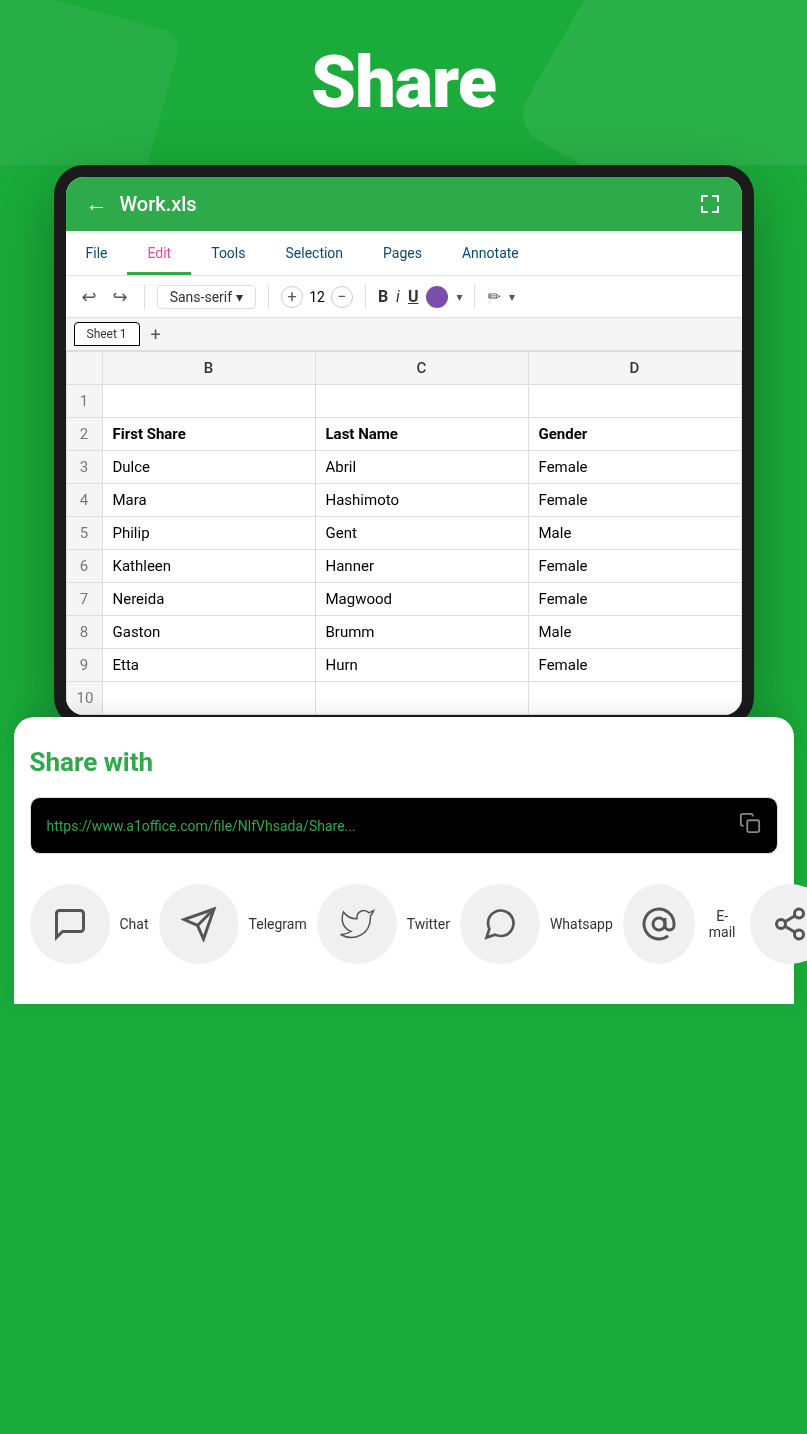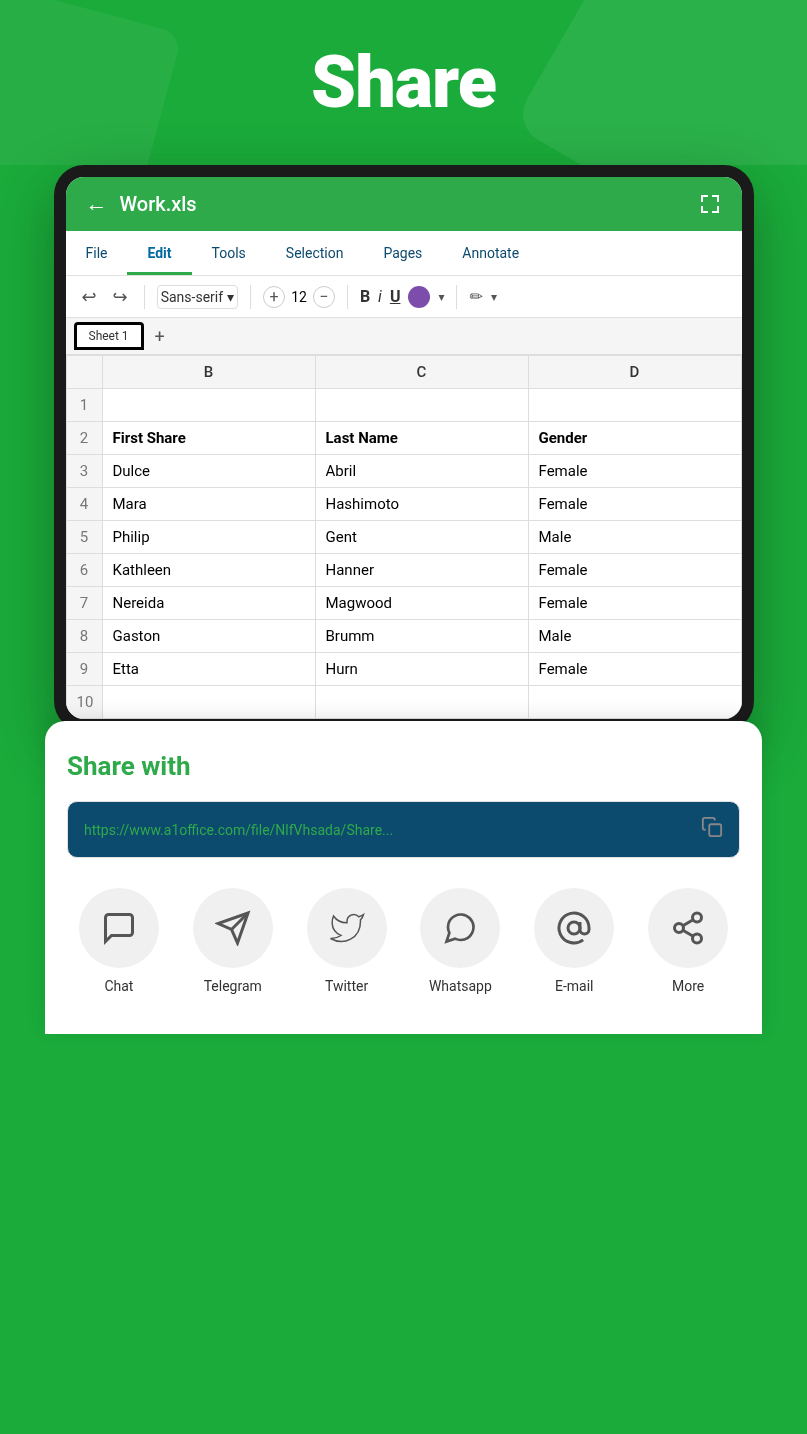--- a/index.html
+++ b/index.html
@@ -112,22 +112,22 @@
       border-bottom: 1px solid #e0e0e0;
     }
     .menu-tab {
       padding: 14px 20px;
       font-size: 14px;
       color: #0c4a6e;
       cursor: pointer;
       position: relative;
     }
     .menu-tab.active {
-      color: #0369a1;
-      font-weight: 700;
+      color: #ec4899;
+      font-weight: 400;
     }
     .menu-tab.active::after {
       content: '';
       position: absolute;
       bottom: 0;
       left: 0;
       right: 0;
       height: 3px;
       background: #2eaa4a;
     }
@@ -154,21 +154,21 @@
       margin: 0 4px;
     }
     .font-selector {
       display: flex;
       align-items: center;
       gap: 4px;
       font-size: 14px;
       color: #333;
       border: 1px solid #ddd;
       border-radius: 4px;
-      padding: 3px 3px;
+      padding: 3px 12px;
     }
     .font-size-ctrl {
       display: flex;
       align-items: center;
       gap: 6px;
       font-size: 14px;
     }
     .font-size-btn {
       width: 22px;
       height: 22px;
@@ -215,21 +215,21 @@
     .sheet-tabs {
       display: flex;
       align-items: center;
       background: #f5f5f5;
       border-bottom: 1px solid #ddd;
       padding: 4px 8px;
       gap: 4px;
     }
     .sheet-tab {
       background: #fff;
-      border: 3px solid #000000;
+      border: 1px solid #000000;
       border-radius: 4px 4px 0 0;
       padding: 4px 12px;
       font-size: 12px;
       color: #333;
     }
     .sheet-add {
       width: 24px;
       height: 24px;
       display: flex;
       align-items: center;
@@ -271,22 +271,22 @@
     }
     .data-header {
       font-weight: bold;
       font-size: 16px;
     }
 
     
     .share-panel {
       background: #fff;
       border-radius: 20px 20px 0 0;
-      padding: 30px 22px 40px;
-      width: 717px;
+      padding: 30px 16px 40px;
+      width: 780px;
       margin-top: -10px;
       box-shadow: 0 -4px 20px rgba(0,0,0,0.1);
       position: relative;
       z-index: 10;
     }
 
     .share-with-title {
       font-size: 26px;
       font-weight: 700;
       color: #2eaa4a;
@@ -294,21 +294,21 @@
     }
 
     .share-url-box {
       display: flex;
       align-items: center;
       justify-content: space-between;
       border: 1px solid #e0e0e0;
       border-radius: 10px;
       padding: 14px 16px;
       margin-bottom: 30px;
-      background: #0c4a6e;
+      background: #000000;
     }
     .share-url-text {
       font-size: 14px;
       color: #2eaa4a;
       overflow: hidden;
       text-overflow: ellipsis;
       white-space: nowrap;
       flex: 1;
     }
     .copy-icon {
@@ -319,21 +319,21 @@
     }
 
     
     .share-apps {
       display: flex;
       justify-content: space-between;
       gap: 10px;
     }
     .share-app {
       display: flex;
-      flex-direction: column;
+      flex-direction: row;
       align-items: center;
       gap: 10px;
       flex: 1;
       cursor: pointer;
     }
     .share-app-icon {
       width: 80px;
       height: 80px;
       border-radius: 50%;
       background: #f0f0f0;

